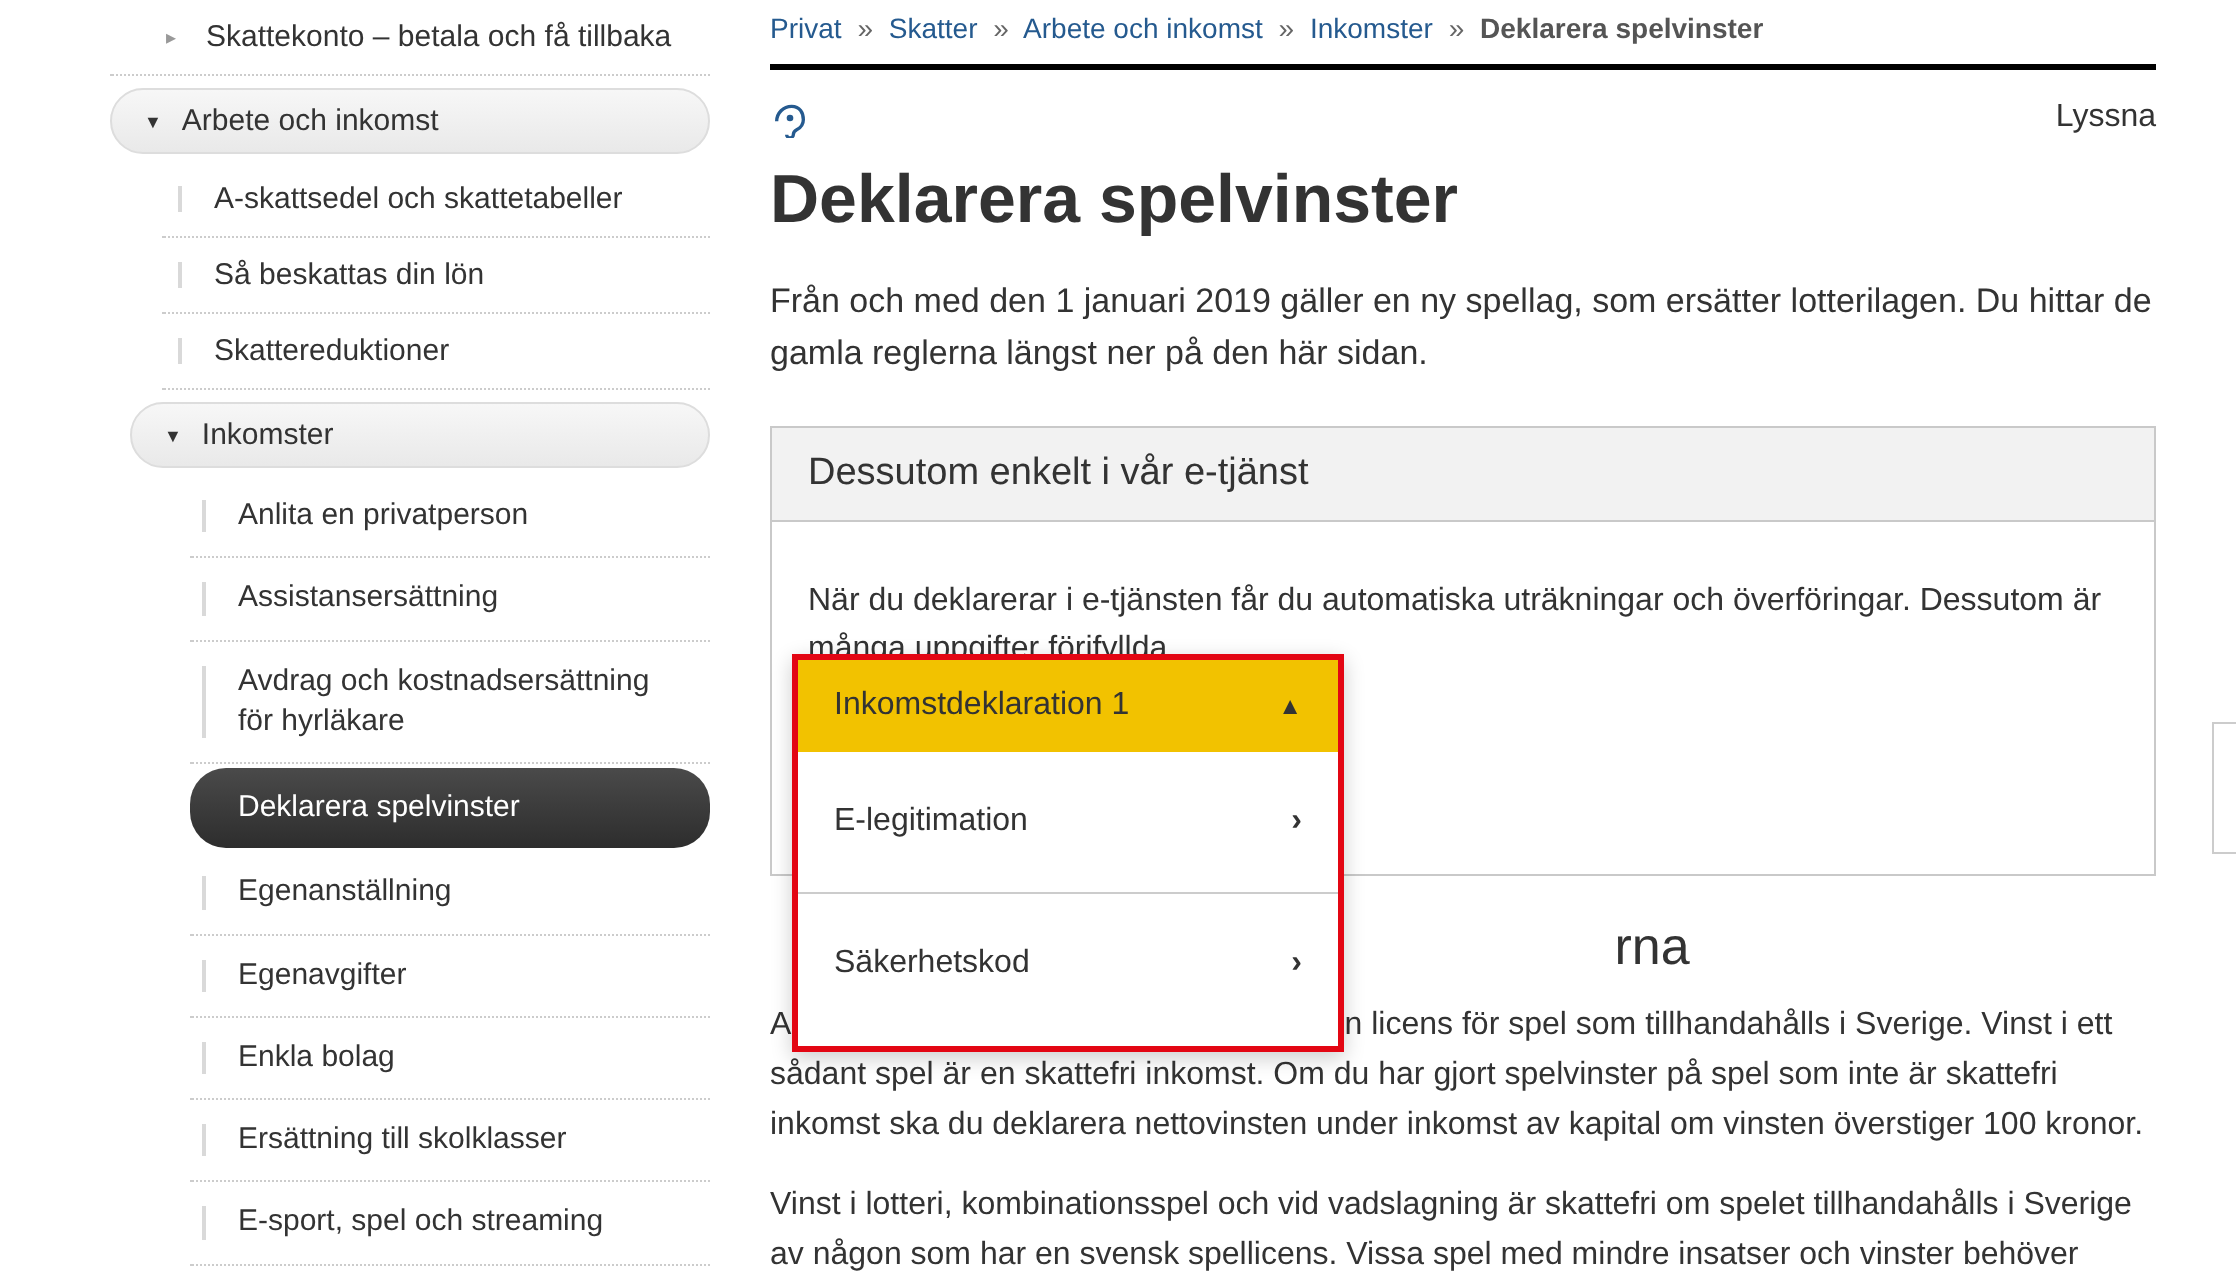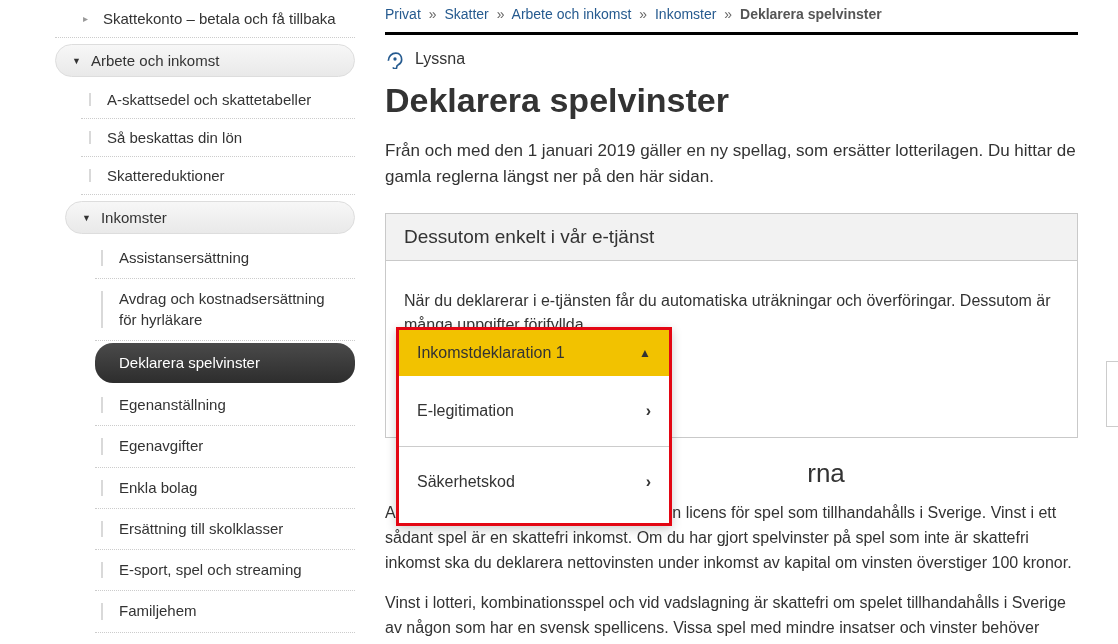--- a/index.html
+++ b/index.html
@@ -121,21 +121,21 @@
     color: #255a8f;
     padding: 6px 0 10px 0;
     border-bottom: 3px solid #000000;
   }
   .breadcrumb a { color: #255a8f; text-decoration: none; cursor: pointer; }
   .breadcrumb .sep { color: #666; margin: 0 4px; }
   .breadcrumb .current { color: #555; font-weight: 600; }
   .listen {
     display: flex;
     align-items: center;
-    justify-content: flex-start;
+    justify-content: space-between;
     gap: 10px;
     padding: 14px 0 6px 0;
     color: #333;
     font-size: 16px;
   }
   .listen svg { width: 20px; height: 20px; }
   h1.page-title {
     font-size: 34px;
     font-weight: 600;
     color: #333;
@@ -244,20 +244,23 @@
       <div class="sub-item">
         <span>Skattereduktioner</span>
       </div>
     </div>
 
     <div class="sub-section">
       <span class="tri">▼</span>
       <span>Inkomster</span>
     </div>
     <div class="deep-list">
+      <div class="deep-item">
+        <span>Anlita en privatperson</span>
+      </div>
       <div class="deep-item">
         <span>Assistansersättning</span>
       </div>
       <div class="deep-item">
         <span>Avdrag och kostnadsersättning för hyrläkare</span>
       </div>
       <div class="deep-item active">
         <span>Deklarera spelvinster</span>
       </div>
       <div class="deep-item">

